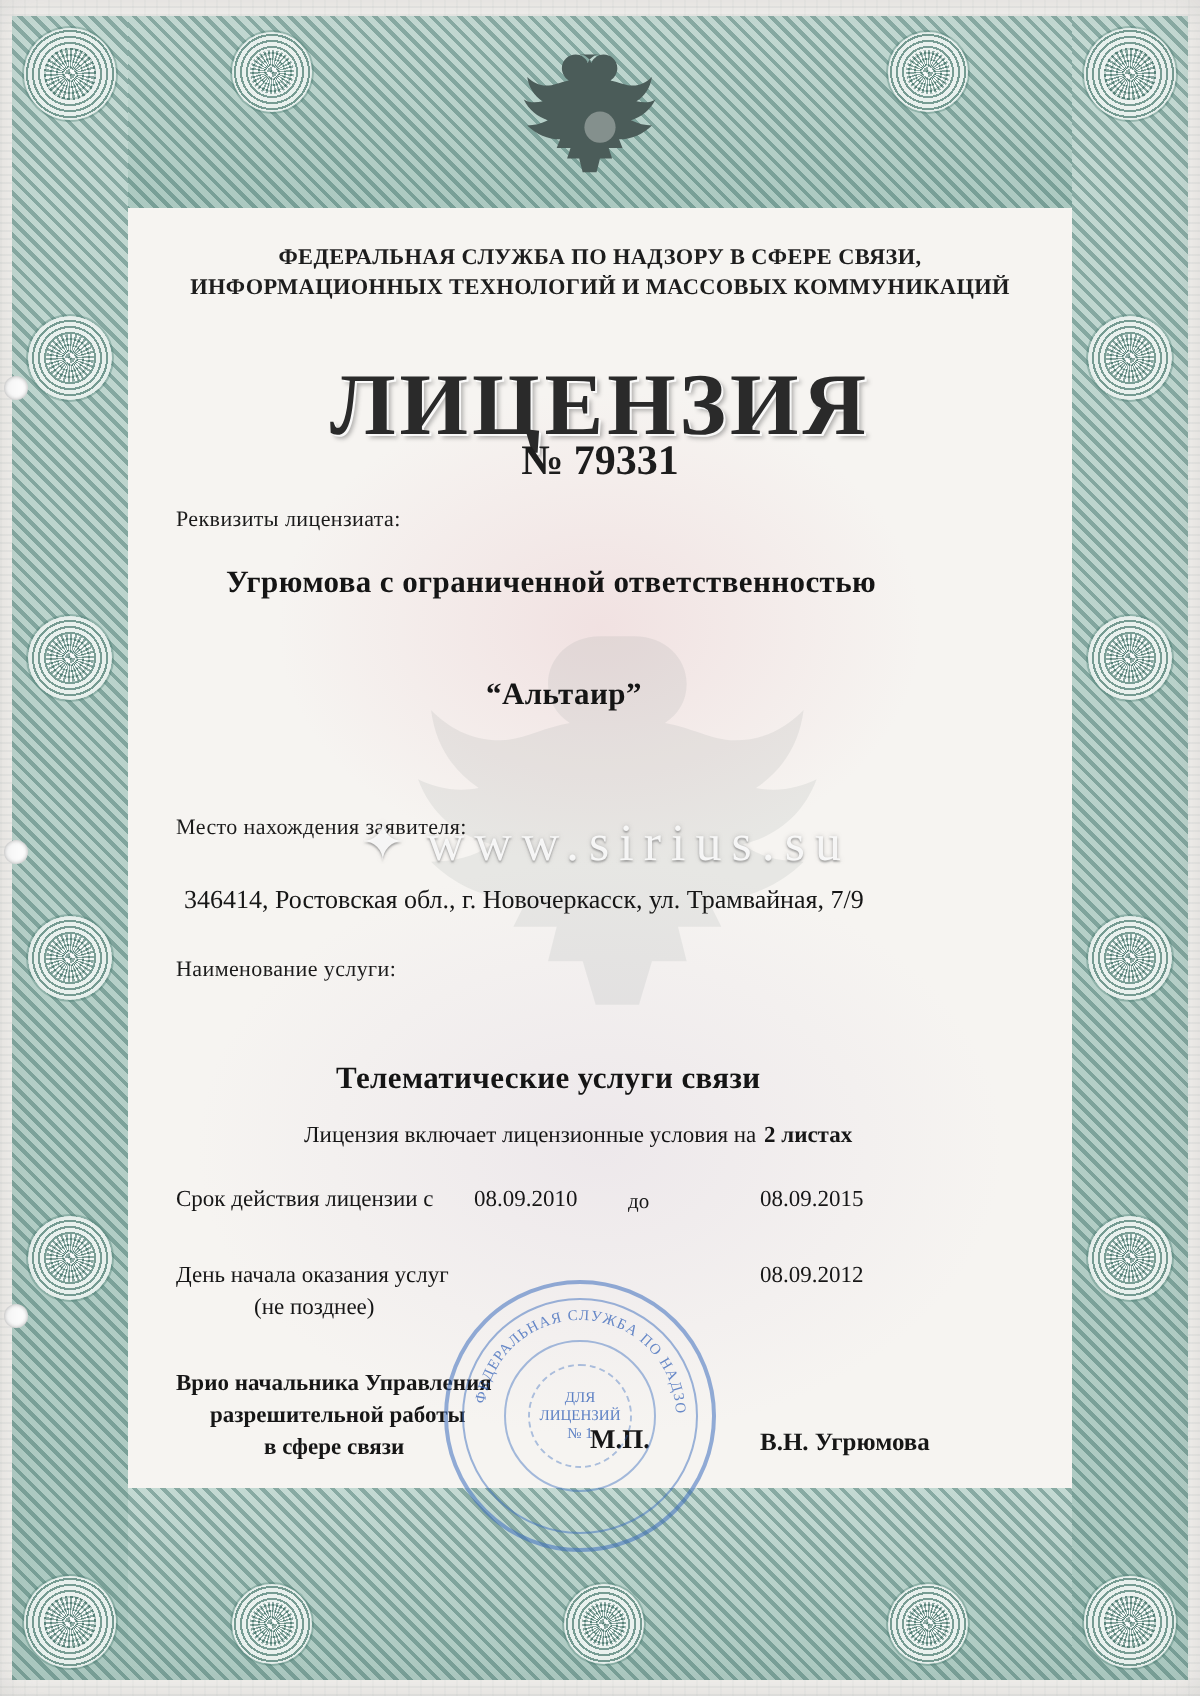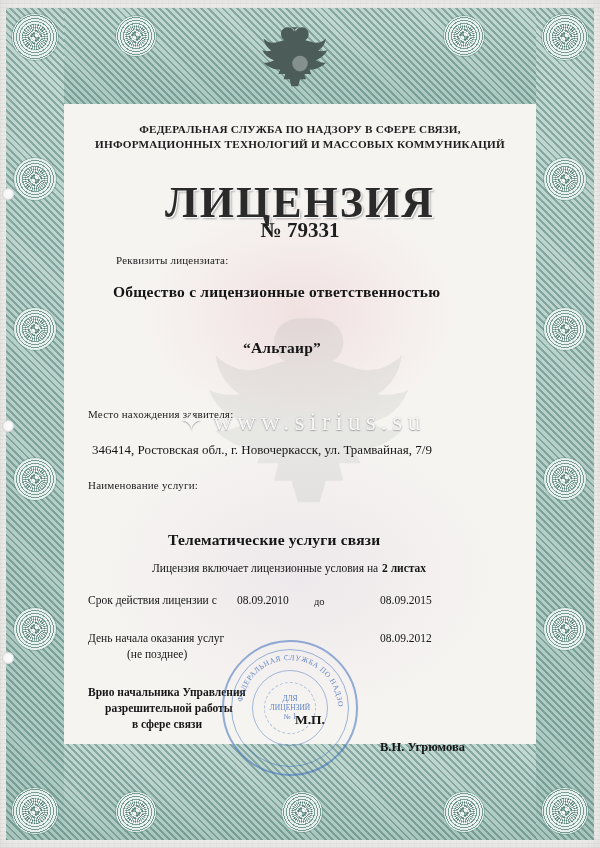--- a/index.html
+++ b/index.html
@@ -189,21 +189,21 @@
     font-size: 13px;
     color: #161616;
   }
   .value-small {
     position: absolute;
     font-family: "Liberation Serif", serif;
     font-size: 11px;
     color: #161616;
   }
 
-  #lic-requisites-label { left: 88px;  top: 254px; margin-left: 28px; }
+  #lic-requisites-label { left: 88px;  top: 254px; }
   #org-name            { left: 113px; top: 283px; }
   #org-trade-name      { left: 243px; top: 339px; }
   #location-label      { left: 88px;  top: 408px; }
   #location-value      { left: 92px;  top: 442px; }
   #service-name-label  { left: 88px;  top: 479px; }
   #service-name-value  { left: 168px; top: 503px; margin-top: 28px; }
 
   #conditions-text     { left: 152px; top: 562px; font-size: 11.5px; }
   #conditions-sheets   { left: 382px; top: 562px; font-size: 11.5px; font-weight: bold;}
 
@@ -213,21 +213,21 @@
   #term-to             { left: 380px; top: 594px; font-size: 11.5px; }
 
   #start-label         { left: 88px;  top: 632px; font-size: 11.5px; }
   #start-note          { left: 88px;  top: 648px; font-size: 11.5px; margin-left: 39px; }
   #start-date          { left: 380px; top: 632px; font-size: 11.5px; }
 
   #signer-role-1       { left: 88px;  top: 686px; font-size: 11.5px; font-weight: bold; }
   #signer-role-2       { left: 88px;  top: 702px; font-size: 11.5px; font-weight: bold; padding-left: 17px; }
   #signer-role-3       { left: 88px;  top: 718px; font-size: 11.5px; font-weight: bold; padding-left: 44px; }
   #mp-mark             { left: 295px; top: 712px; font-size: 13.5px; font-weight: bold; }
-  #signer-name         { left: 380px; top: 740px; font-size: 12.5px; font-weight: bold; }
+  #signer-name         { left: 380px; top: 714px; font-size: 12.5px; font-weight: bold; }
 
   
   .watermark {
     position: absolute;
     left: 0; right: 0;
     top: 406px;
     text-align: center;
     font-family: "Liberation Serif", serif;
     font-size: 26px;
     letter-spacing: 5px;
@@ -372,21 +372,21 @@
 
   <div class="header-text">
     <div>ФЕДЕРАЛЬНАЯ СЛУЖБА ПО НАДЗОРУ В СФЕРЕ СВЯЗИ,</div>
     <div>ИНФОРМАЦИОННЫХ ТЕХНОЛОГИЙ И МАССОВЫХ КОММУНИКАЦИЙ</div>
   </div>
 
   <div class="title">ЛИЦЕНЗИЯ</div>
   <div class="number">№ 79331</div>
 
   <div class="label" id="lic-requisites-label">Реквизиты лицензиата:</div>
-  <div class="value-big" id="org-name">Общество с лицензионные ответственностью</div>
+  <div class="value-big" id="org-name">Угрюмова с ограниченной ответственностью</div>
   <div class="value-big" id="org-trade-name">“Альтаир”</div>
 
   <div class="label" id="location-label">Место нахождения заявителя:</div>
   <div class="value-mid" id="location-value">346414, Ростовская обл., г. Новочеркасск, ул. Трамвайная, 7/9</div>
 
   <div class="label" id="service-name-label">Наименование услуги:</div>
   <div class="value-big" id="service-name-value">Телематические услуги связи</div>
 
   <div class="value-small" id="conditions-text">Лицензия включает лицензионные условия на</div>
   <div class="value-small" id="conditions-sheets">2 листах</div>

